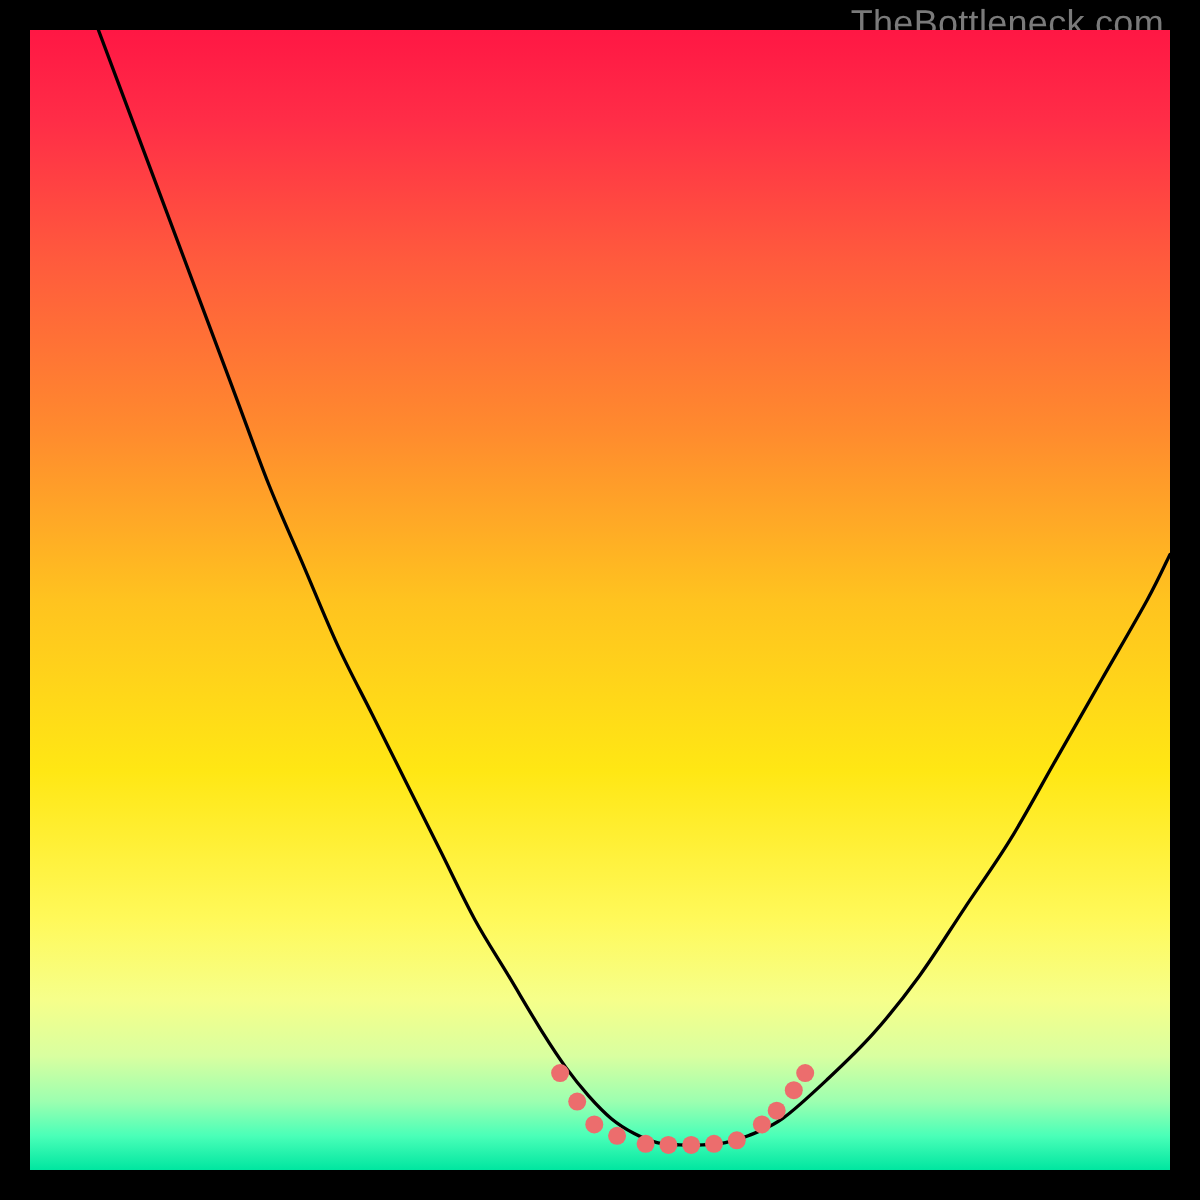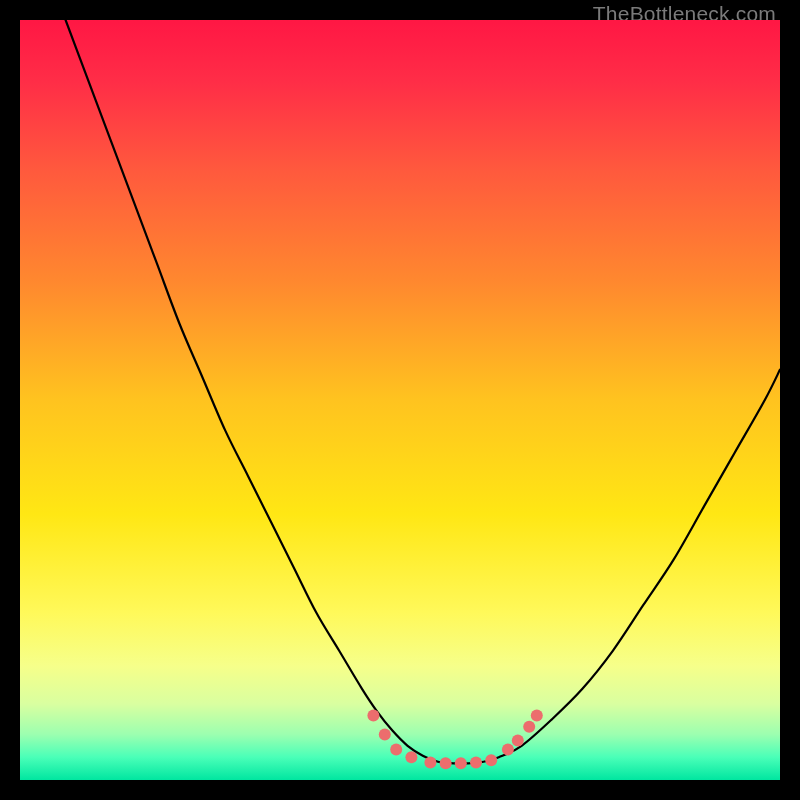--- a/index.html
+++ b/index.html
@@ -24,21 +24,21 @@
     left: 0;
     top: 0;
     width: 760px;
     height: 760px;
   }
   .watermark {
     position: absolute;
     top: 2px;
     right: 24px;
     color: #7a7a7a;
-    font-size: 21px;
+    font-size: 24px;
     font-weight: 400;
     letter-spacing: 0.2px;
   }
   svg { display: block; }
 </style>
 </head>
 <body>
 
 <div class="watermark">TheBottleneck.com</div>
 

